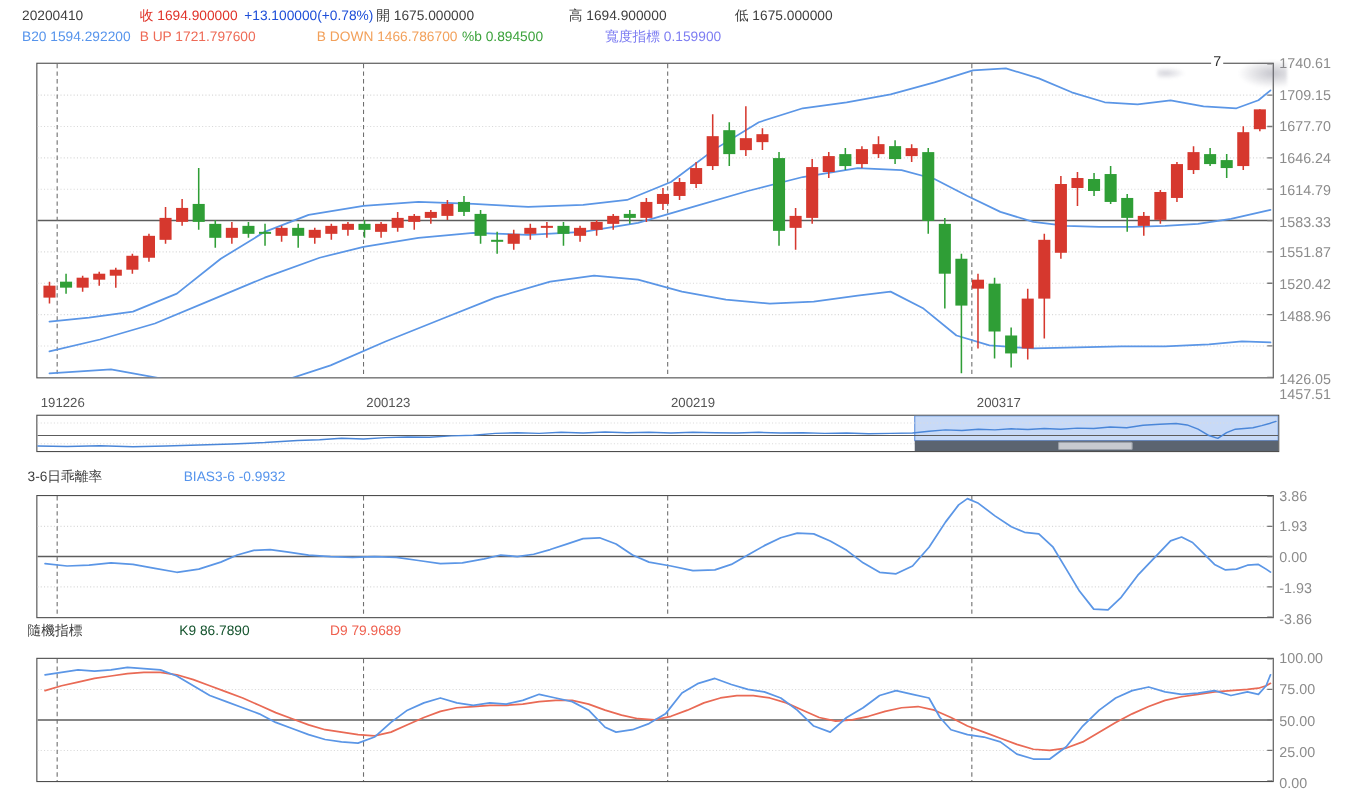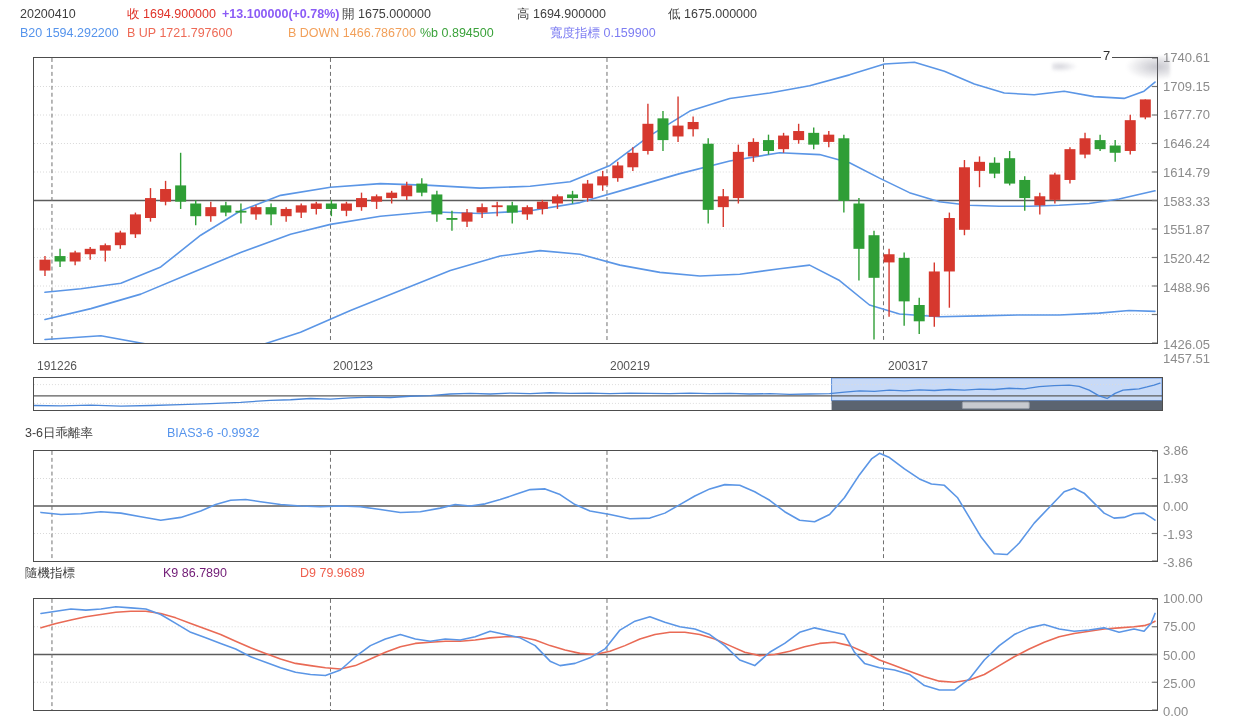--- a/index.html
+++ b/index.html
@@ -1,38 +1,38 @@
 <!DOCTYPE html>
 <html><head>
 <meta charset="utf-8">
 <style>
   html,body{margin:0;padding:0;background:#fff;}
   .screen{position:relative;width:1242px;height:723px;background:#fff;overflow:hidden;
           font-family:"Liberation Sans","DejaVu Sans",sans-serif;}
   .hrow{position:absolute;left:0;top:0;width:1242px;height:16px;font-size:12.5px;white-space:nowrap;}
   .hrow .hi{position:absolute;top:0;line-height:16px;}
   #row1{top:6px;} #row2{top:25px;}
-  .p1{left:20px;color:#3e3e3e;} .p2{left:127px;color:#e03228;} .p3{left:222px;color:#8b5cf6;font-weight:bold;}
+  .p1{left:20px;color:#3e3e3e;} .p2{left:127px;color:#e03228;} .p3{left:222px;color:#1d4ed8;}
   .p4{left:342px;color:#3e3e3e;} .p5{left:517px;color:#3e3e3e;} .p6{left:668px;color:#3e3e3e;}
   .q1{left:20px;color:#5694ec;} .q2{left:127px;color:#ee6a56;} .q3{left:288px;color:#f2a05a;}
   .q4{left:420px;color:#3ba23b;} .q5{left:550px;color:#7d7df2;}
   .panel{position:absolute;border:1.5px solid #4d4d4d;box-sizing:border-box;background:#fff;}
   #main-chart{left:33px;top:57px;width:1125px;height:287px;}
   #navigator{left:33px;top:377px;width:1130px;height:34px;}
   #bias-panel{left:33px;top:450px;width:1125px;height:112px;}
   #kd-panel{left:33px;top:598px;width:1125px;height:113px;}
   .panel svg{display:block;width:100%;height:100%;}
   .ylab{position:absolute;left:1163px;width:75px;height:15px;line-height:15px;
         font-size:13px;color:#8c8c8c;white-space:nowrap;}
   .xlab{position:absolute;top:359px;font-size:12px;color:#555;}
   .sec{position:absolute;font-size:12.5px;line-height:15px;white-space:nowrap;}
   #bias-title{left:25px;top:426px;color:#3e3e3e;}
   #bias-legend{left:167px;top:426px;color:#5694ec;}
   #kd-title{left:25px;top:566px;color:#3e3e3e;}
-  #kd-k{left:163px;top:566px;color:#701a75;}
+  #kd-k{left:163px;top:566px;color:#14532d;}
   #kd-d{left:300px;top:566px;color:#ef5f4e;}
   .marker7{position:absolute;left:1101px;top:49px;font-size:13px;line-height:14px;color:#2e2e2e;
            background:#fff;padding:0 2px;z-index:3;}
   .wm{position:absolute;opacity:.42;filter:blur(1.5px);z-index:2;}
   #wm-a{left:1052px;top:61px;width:26px;height:11px;
         background:radial-gradient(ellipse at 30% 50%, #99a 0%, rgba(150,150,170,0) 70%);}
   #wm-b{left:1126px;top:56px;width:44px;height:24px;
         background:radial-gradient(ellipse at 70% 45%, #778 0%, rgba(120,120,140,0) 72%);}
 </style>
 </head>

